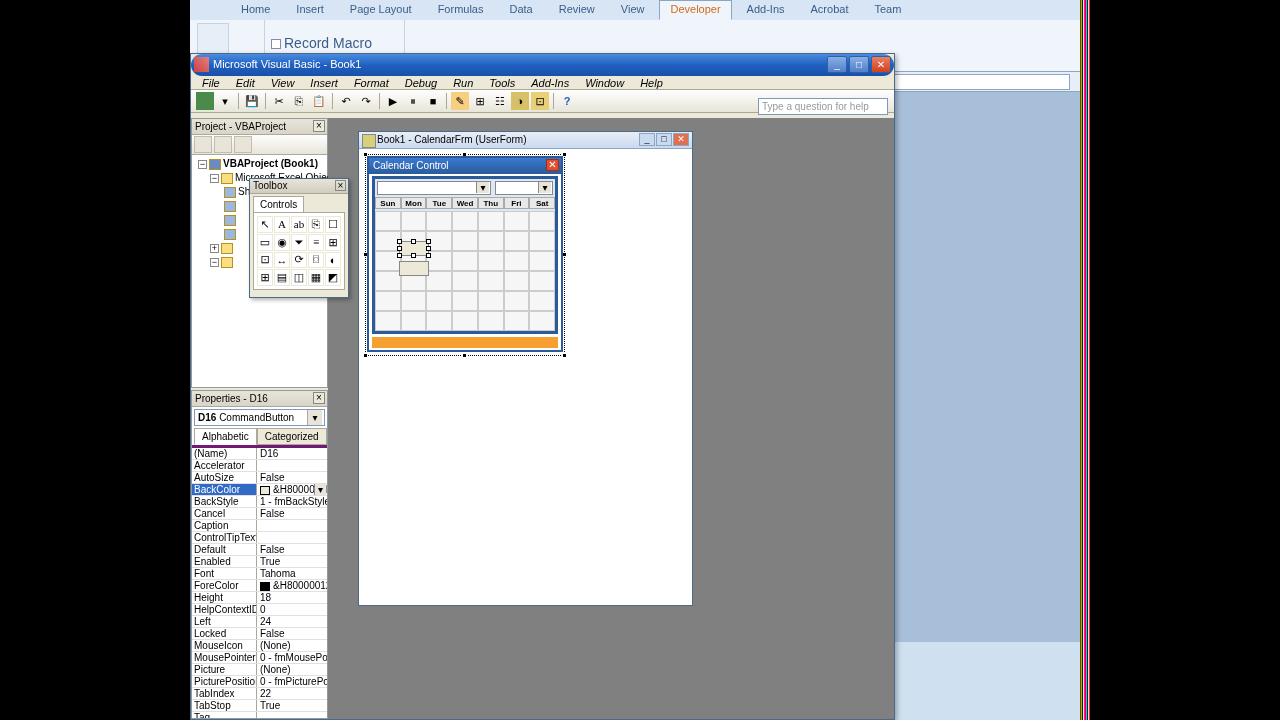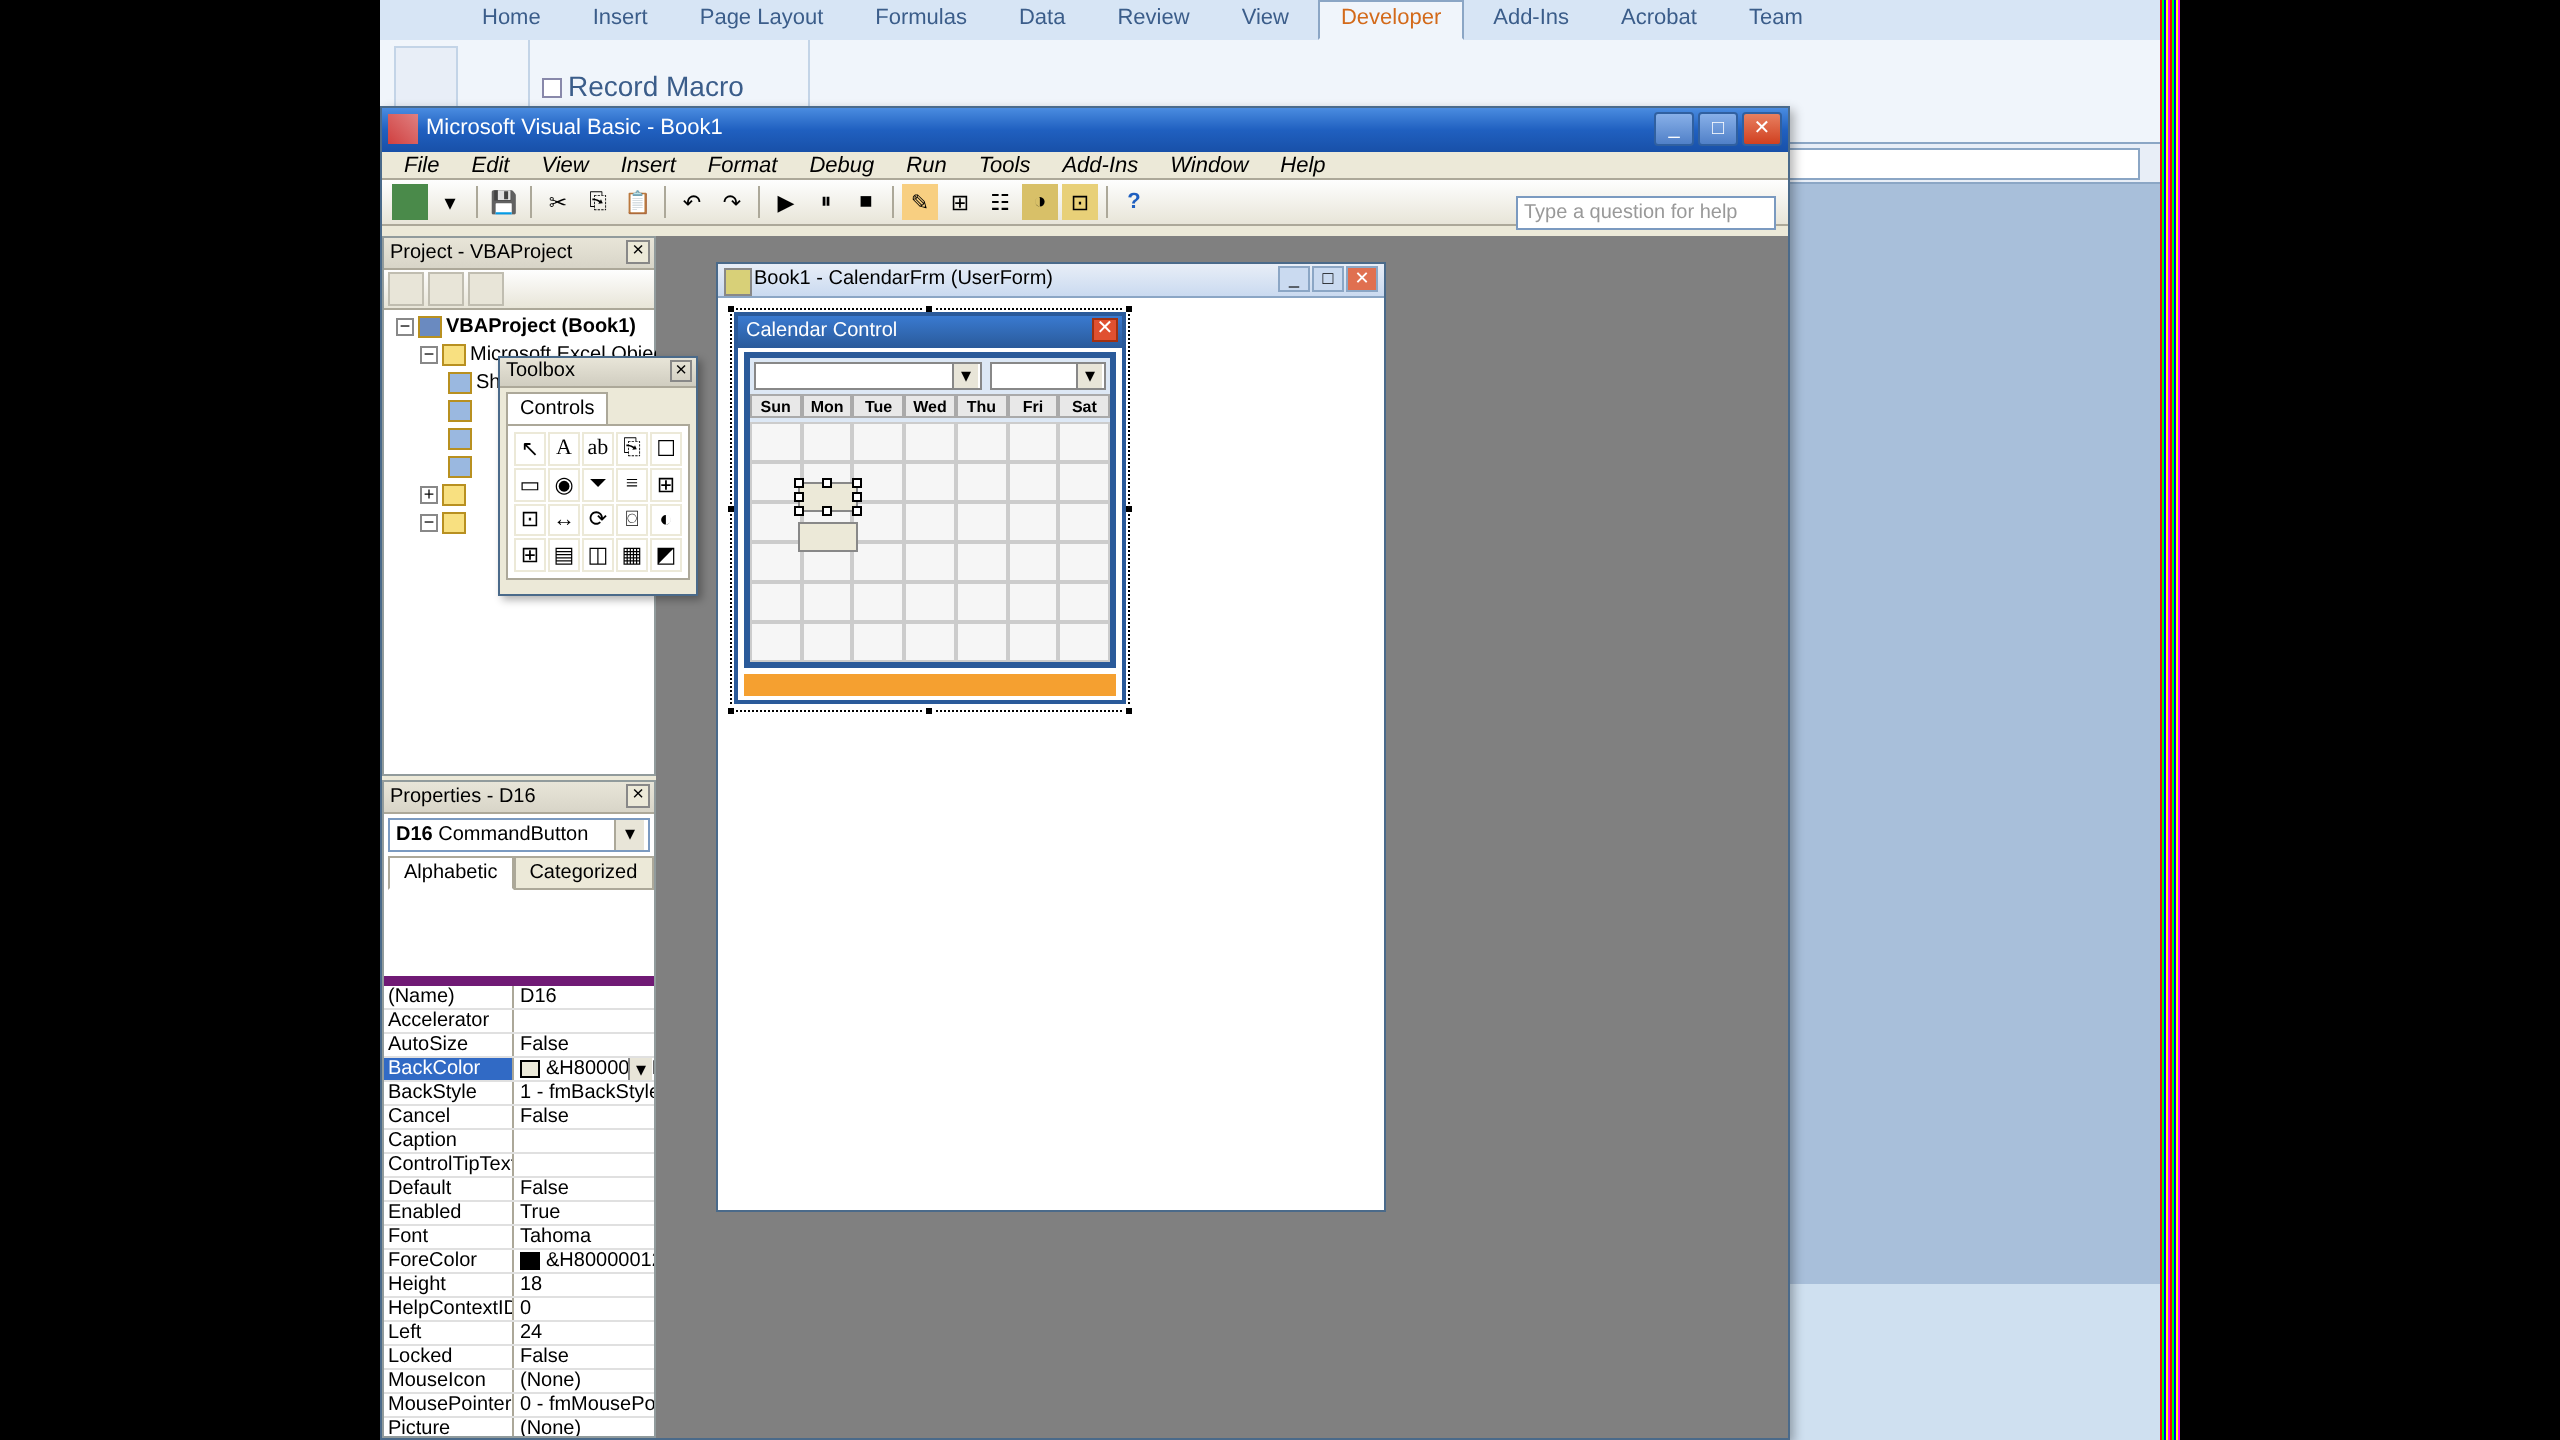--- a/index.html
+++ b/index.html
@@ -43,21 +43,21 @@
   .row-h { width:22px; border:1px solid #b5c8de; border-top:none; background:#e8eef7; text-align:center; line-height:13px;}
   .row-h.sel { background:#f8cf81; }
   .cell { width:48px; border:1px solid #d4d4d4; border-top:none; border-left:none;}
   .sheet-tabs-row { height:17px; background:#e8eef7; display:flex; align-items:center; font-size:9px; border-top:1px solid #8ba6c5;}
   .sheet-nav-btn { width:12px; height:14px; border:1px solid #999; margin:0 1px; background:#ddd; text-align:center; line-height:11px;}
   .sheet-tab { padding:1px 8px; background:#fff; border:1px solid #999; border-bottom:none; margin-left:2px;}
   .sheet-tab.inactive { background:#d8e2ef; }
 
   
   .vbe { position:absolute; left:190px; top:53px; width:705px; height:667px; border:1px solid #4a6a8a; background:#ece9d8; box-shadow: 2px 2px 5px rgba(0,0,0,.3);}
-  .vbe-title { height:22px; background:linear-gradient(#4a8ce0,#2060c0,#1850a8); color:#fff; font-size:11px; line-height:21px; padding-left:22px; position:relative;}
+  .vbe-title { height:22px; background:linear-gradient(#4a8ce0,#2060c0,#1850a8); color:#fff; font-size:11px; line-height:21px; padding-left:22px; position:relative;border-radius:11px;}
   .vbe-title::before { content:""; position:absolute; left:3px; top:3px; width:15px; height:15px; background:linear-gradient(45deg,#d04040,#e08080) ;}
   .win-btns { position:absolute; right:3px; top:2px; display:flex; gap:2px;}
   .win-btn { width:20px; height:17px; background:linear-gradient(#88b0e8,#5080c8); border:1px solid #3060a0; border-radius:2px; color:#fff; text-align:center; font-size:10px; line-height:15px;}
   .win-btn.close { background:linear-gradient(#e88060,#d04020);}
   .vbe-menu { height:14px; background:#ece9d8; font-size:11px; display:flex; padding-left:4px; gap:2px; align-items:flex-start; border-bottom:1px solid #aca899;font-style:italic;}
   .vbe-menu span { padding:1px 7px;}
   .vbe-toolbar { height:23px; background:linear-gradient(#fefefe,#e8e5d8); border-bottom:1px solid #aca899; display:flex; align-items:center; padding-left:4px;}
   .tb-btn { width:18px; height:18px; border:1px solid transparent; margin:0 1px; display:inline-flex; align-items:center; justify-content:center; font-size:11px;}
   .tb-sep { width:1px; height:16px; background:#aca899; margin:0 3px;}
   .help-box { position:absolute; right:6px; top:44px; width:130px; height:17px; border:1px solid #7b9ac0; background:#fff; font-size:10px; color:#999; padding-left:3px; line-height:15px;}
@@ -74,21 +74,21 @@
   .tree-row { white-space:nowrap; padding-left:4px; line-height:14px;}
   .exp { display:inline-block; width:9px; height:9px; border:1px solid #888; text-align:center; line-height:7px; font-size:9px; margin-right:2px; vertical-align:middle;}
   .tree-icon { display:inline-block; width:12px; height:11px; background:#f8e080; border:1px solid #b89020; vertical-align:middle; margin-right:2px;}
   
   .props-panel { border:1px solid #919b9c; background:#fff; flex:1; margin-top:2px; position:relative; overflow:hidden;}
   .props-combo { margin:2px; height:17px; border:1px solid #7b9ac0; font-size:10px; padding-left:3px; line-height:15px; position:relative; background:#fff;}
   .props-combo::after { content:"▾"; position:absolute; right:2px; top:0; width:14px; text-align:center; background:#e8e5d8; border-left:1px solid #aca899; height:15px;}
   .props-tabs { display:flex; font-size:10px; margin-left:2px;}
   .props-tab { padding:2px 7px; border:1px solid #aca899; background:#ece9d8;}
   .props-tab.active { background:#fff; border-bottom-color:#fff;}
-  .props-grid { font-size:10px; border-top:5px solid #701a75; overflow-y:auto; position:absolute; top:54px; left:0; right:0; bottom:0;margin-top:43px;}
+  .props-grid { font-size:10px; border-top:3px solid #701a75; overflow-y:auto; position:absolute; top:54px; left:0; right:0; bottom:0;}
   .prop-row { display:flex; height:12px; border-bottom:1px solid #e0e0e0;}
   .prop-name { width:65px; padding-left:2px; border-right:1px solid #aca899; overflow:hidden; white-space:nowrap;}
   .prop-val { flex:1; padding-left:3px; overflow:hidden; white-space:nowrap; position:relative;}
   .prop-row.selected .prop-name { background:#316ac5; color:#fff;}
   .prop-row.selected .prop-val { background:#fff;}
   .color-swatch { display:inline-block; width:10px; height:9px; border:1px solid #000; vertical-align:middle; margin-right:3px;}
   
   .design-area { flex:1; background:#808080; position:relative;}
   
   .userform-win { position:absolute; left:30px; top:13px; width:335px; height:475px; background:#fff; border:1px solid #4a6a8a;}

